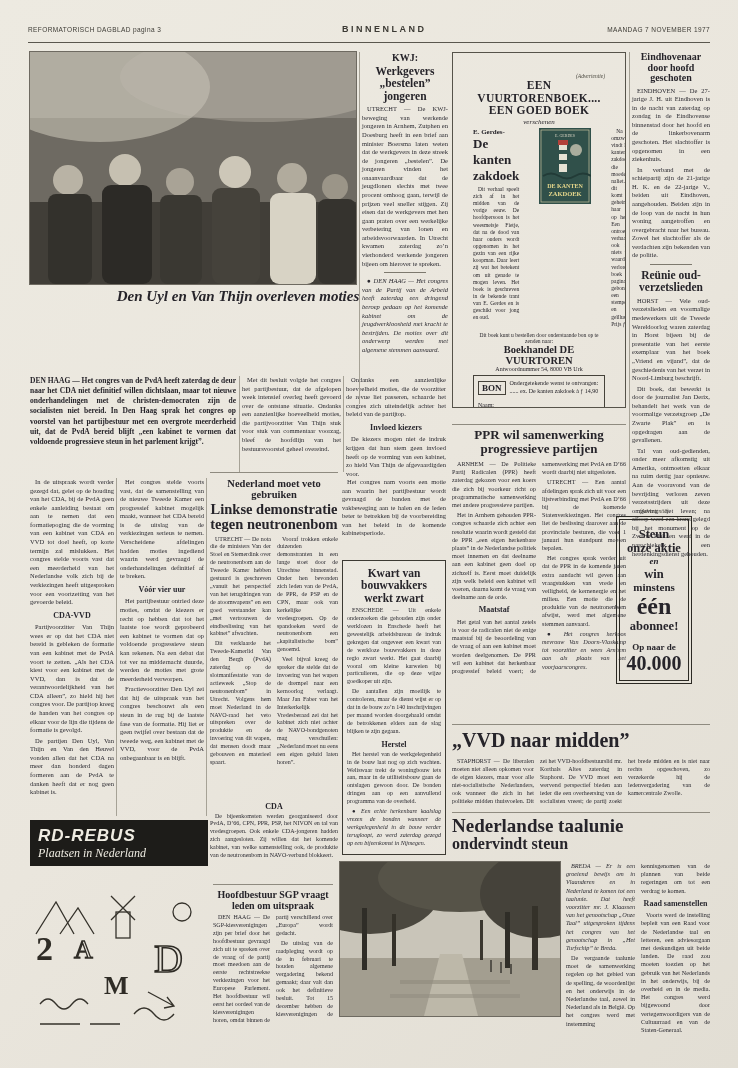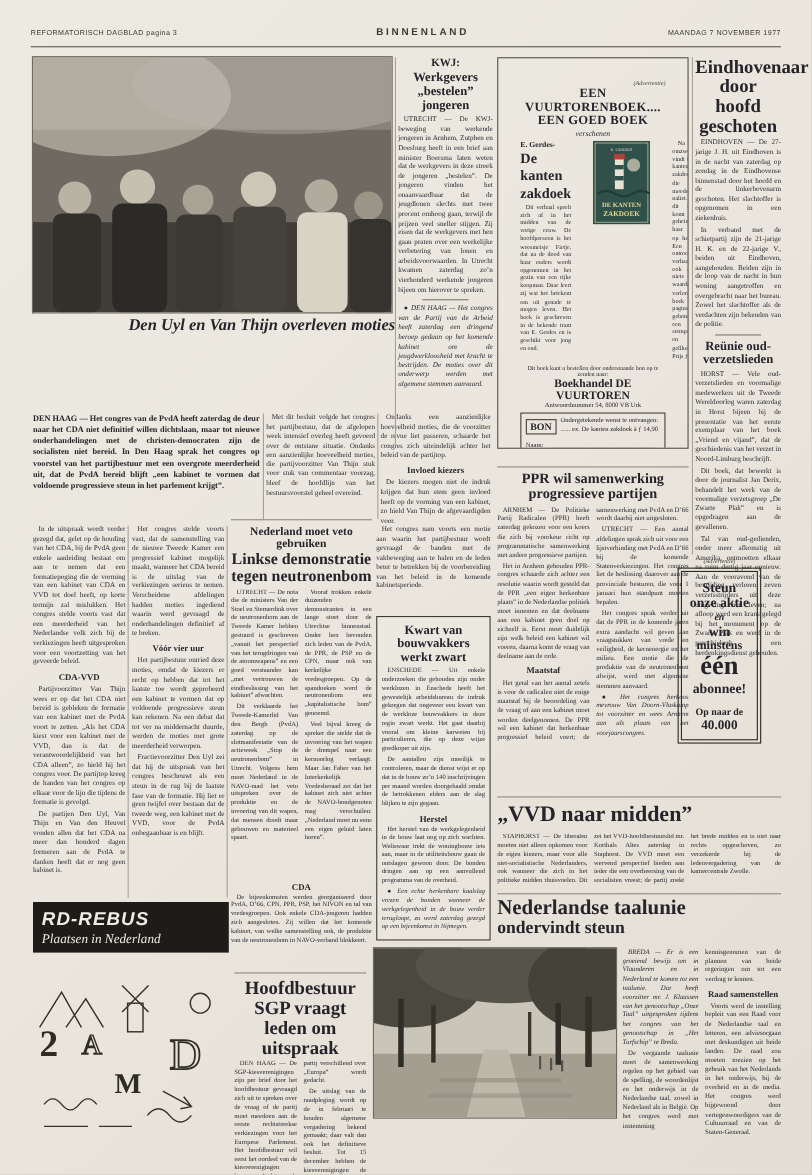--- a/index.html
+++ b/index.html
@@ -26,21 +26,21 @@
   .vr { position:absolute; width:1px; background:#a6a296; }
   .hrule { position:absolute; border-top:1px solid #8f8b80; }
   .j { text-align:justify; }
   .it { font-style:italic; }
   .bt { font-size:6.5px; line-height:1.32; color:#2a2930; }
   .bt p, .tiny p { margin:0 0 2px; text-indent:5px; }
   .tiny { font-size:5.5px; line-height:1.3; }
   .sub { font-size:8px; font-weight:bold; text-align:center; margin:4px 0 2px; }
   .kick { font-weight:bold; text-align:center; font-size:10px; }
   .t11 { font-size:11.5px; font-weight:bold; text-align:center; line-height:1.08; margin:2px 0 3px; }
-  .t12 { font-size:17px; font-weight:bold; text-align:center; line-height:1.05; margin:0 0 3px; }
+  .t12 { font-size:10px; font-weight:bold; text-align:center; line-height:1.05; margin:0 0 3px; }
   .minirule { width:42px; border-top:1px solid #7d796e; margin:4px auto; }
   .kicker-line { font-style:italic; font-weight:bold; font-size:15px; text-align:center; }
   .headline { font-size:30px; font-weight:bold; text-align:center; line-height:1.02; letter-spacing:.5px; }
   .intro { font-size:7.5px; font-weight:bold; line-height:1.35; text-align:justify; }
   .cols2 { column-count:2; column-gap:6px; overflow:hidden; }
   .cols3 { column-count:3; column-gap:6px; overflow:hidden; }
   .boxed { border:1.5px solid #3c3a33; padding:4px; background:rgba(255,255,255,.12); }
   .ad { border:1px solid #56534a; padding:20px; overflow:hidden; }
   .advlbl { font-size:5.5px; font-style:italic; text-align:right; color:#4a483f; }
   .adt1 { font-size:11.5px; font-weight:bold; text-align:center; line-height:1.1; letter-spacing:.3px; }
@@ -62,21 +62,21 @@
   .steunbox {
     border:1px solid #2c2a24; outline:1px solid #2c2a24; outline-offset:-4px;
     padding:10px 4px 8px; text-align:center; margin-top:2px;
     font-family:"Liberation Serif","DejaVu Serif",serif; font-weight:bold;
   }
   .s13 { font-size:12.5px; line-height:1.15; }
   .s10 { font-size:9px; font-style:italic; line-height:1.2; }
   .s12 { font-size:11px; line-height:1.2; }
   .s24 { font-size:24px; line-height:1.05; }
   .s10b { font-size:9px; margin-top:8px; }
-  .s16 { font-size:12px; }
+  .s16 { font-size:20px; }
   .rebusbox {
     background:#1d1c19; color:#efece2; padding:4px 8px;
     display:flex; flex-direction:column; justify-content:center;
   }
   .rebustitle { font-family:"Liberation Sans","DejaVu Sans",sans-serif; font-weight:bold; font-style:italic; font-size:17px; letter-spacing:1px; }
   .rebussub { font-style:italic; font-size:12px; }
   .bigt { font-size:20px; font-weight:bold; text-align:left; line-height:1.05; }
   .medt { font-size:16px; font-weight:bold; text-align:left; line-height:1.05; }
   .photo-frame { outline:1px solid #6e6a61; }
 </style>

